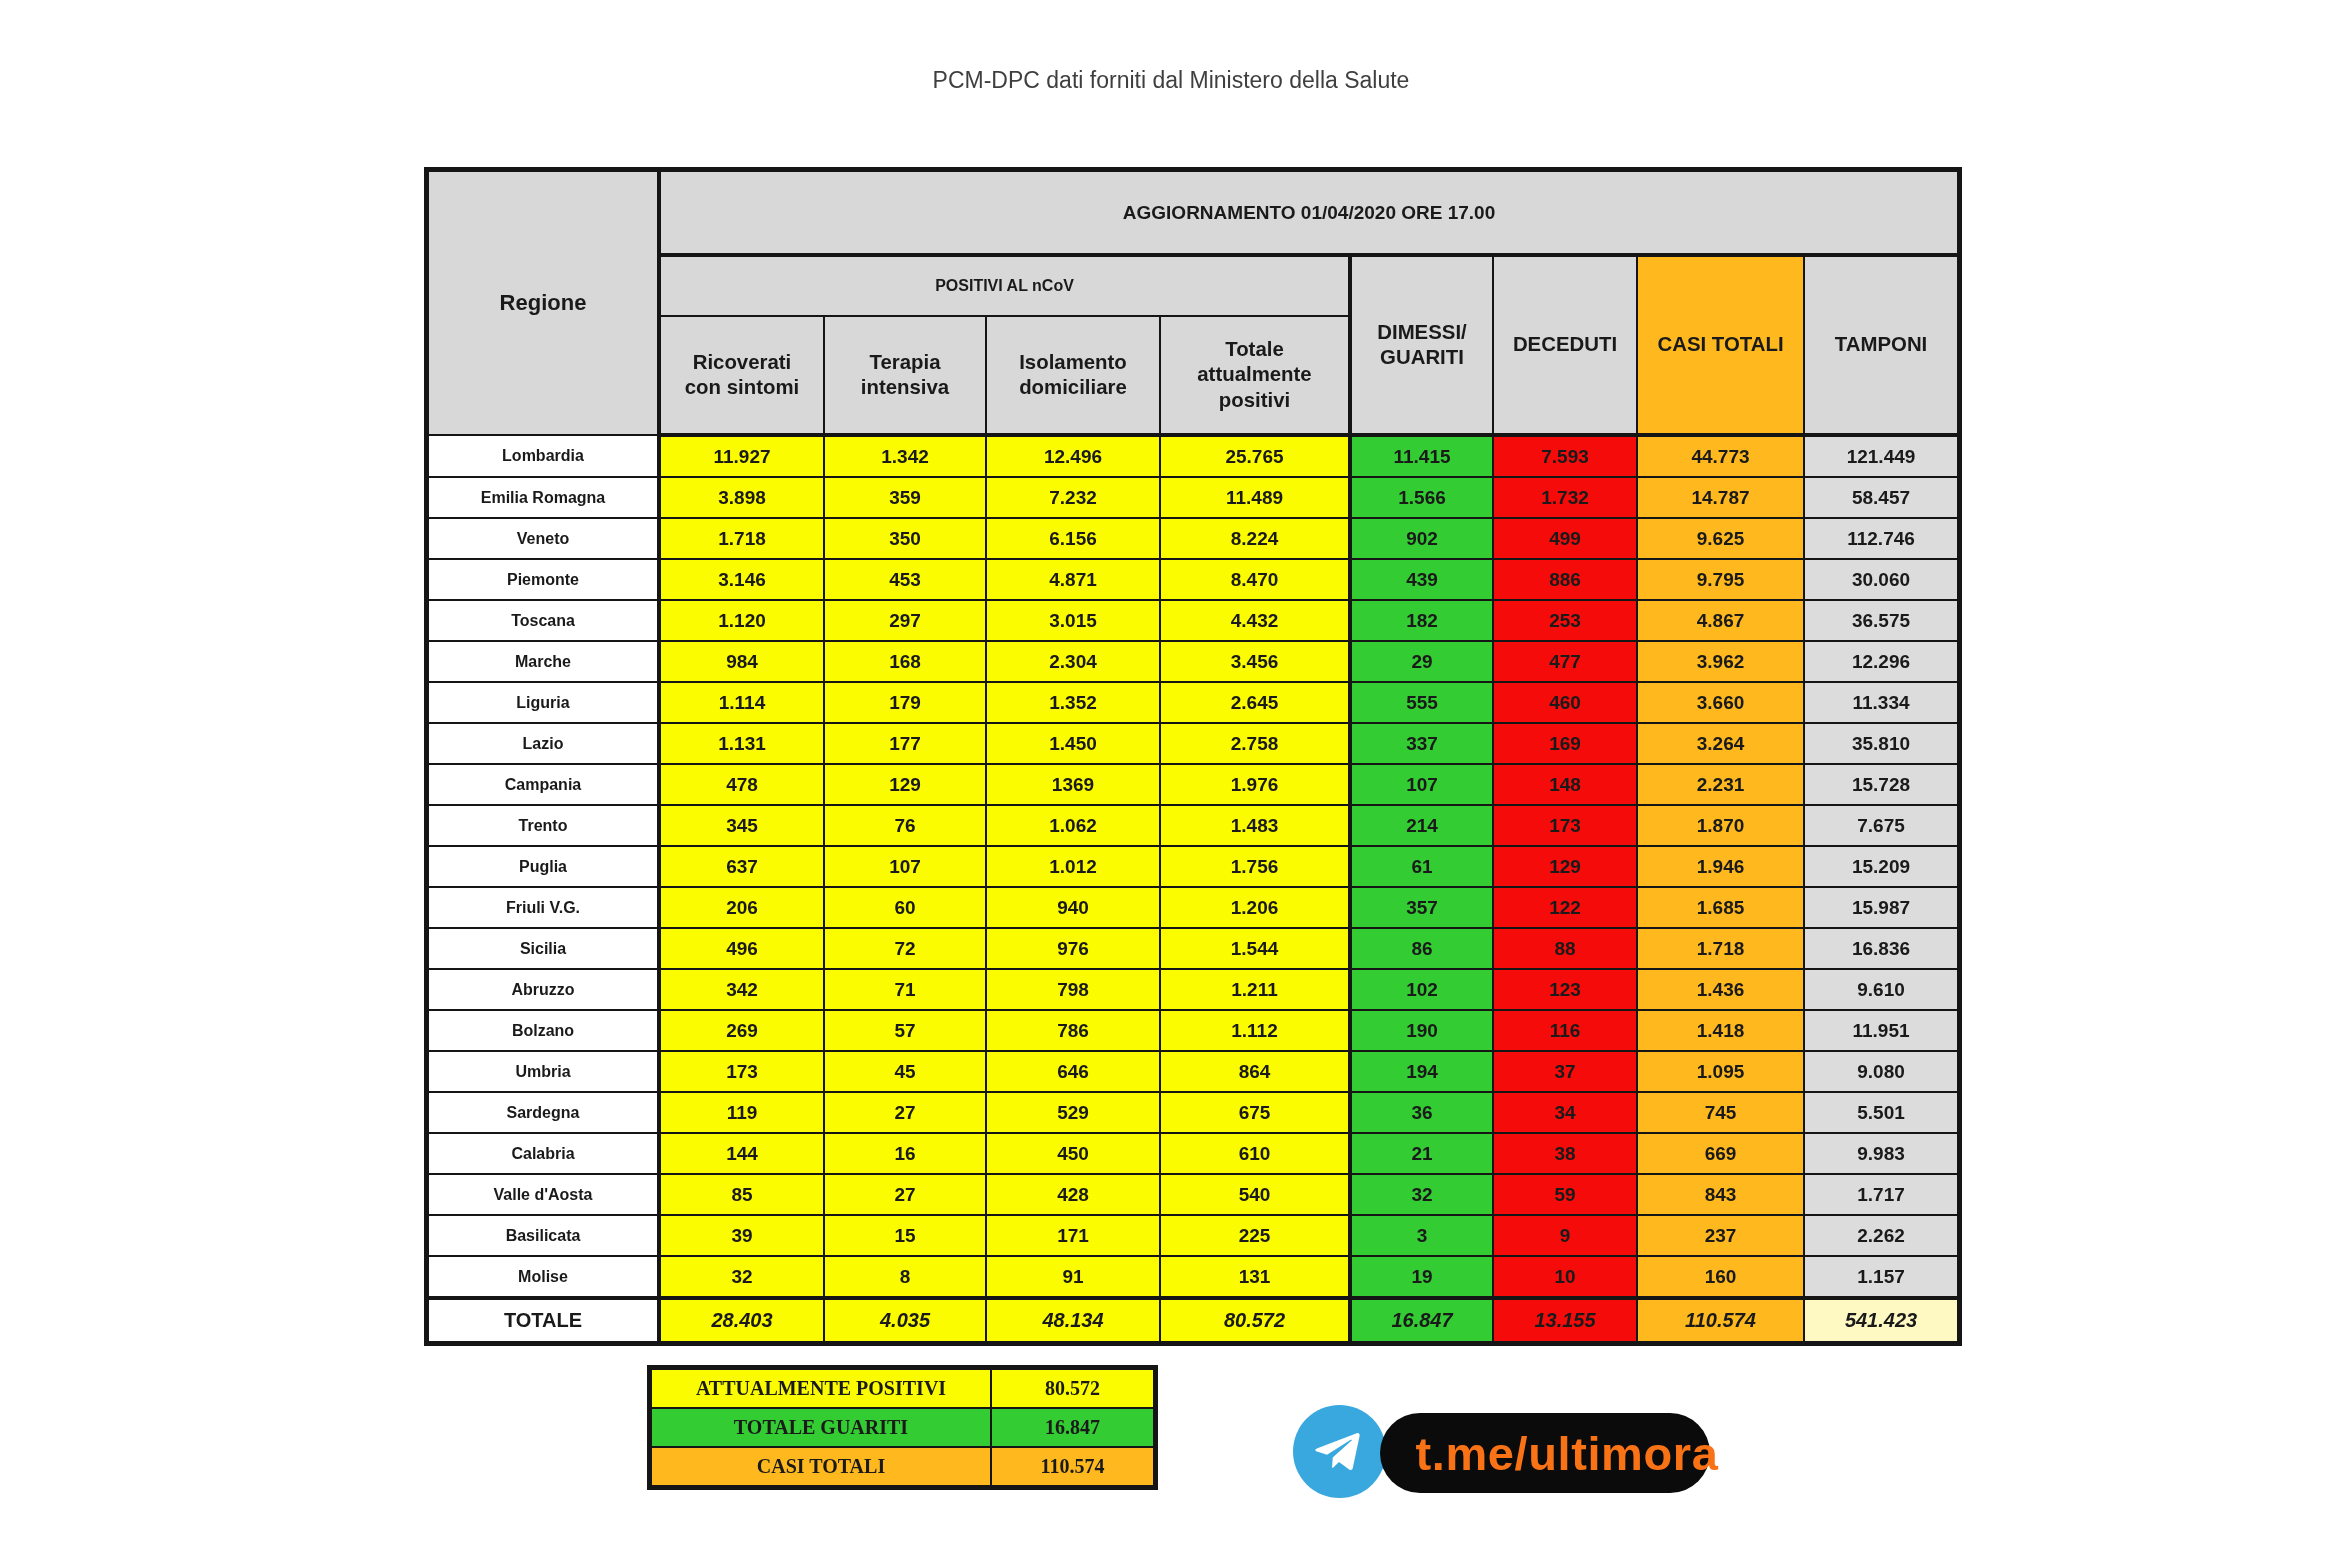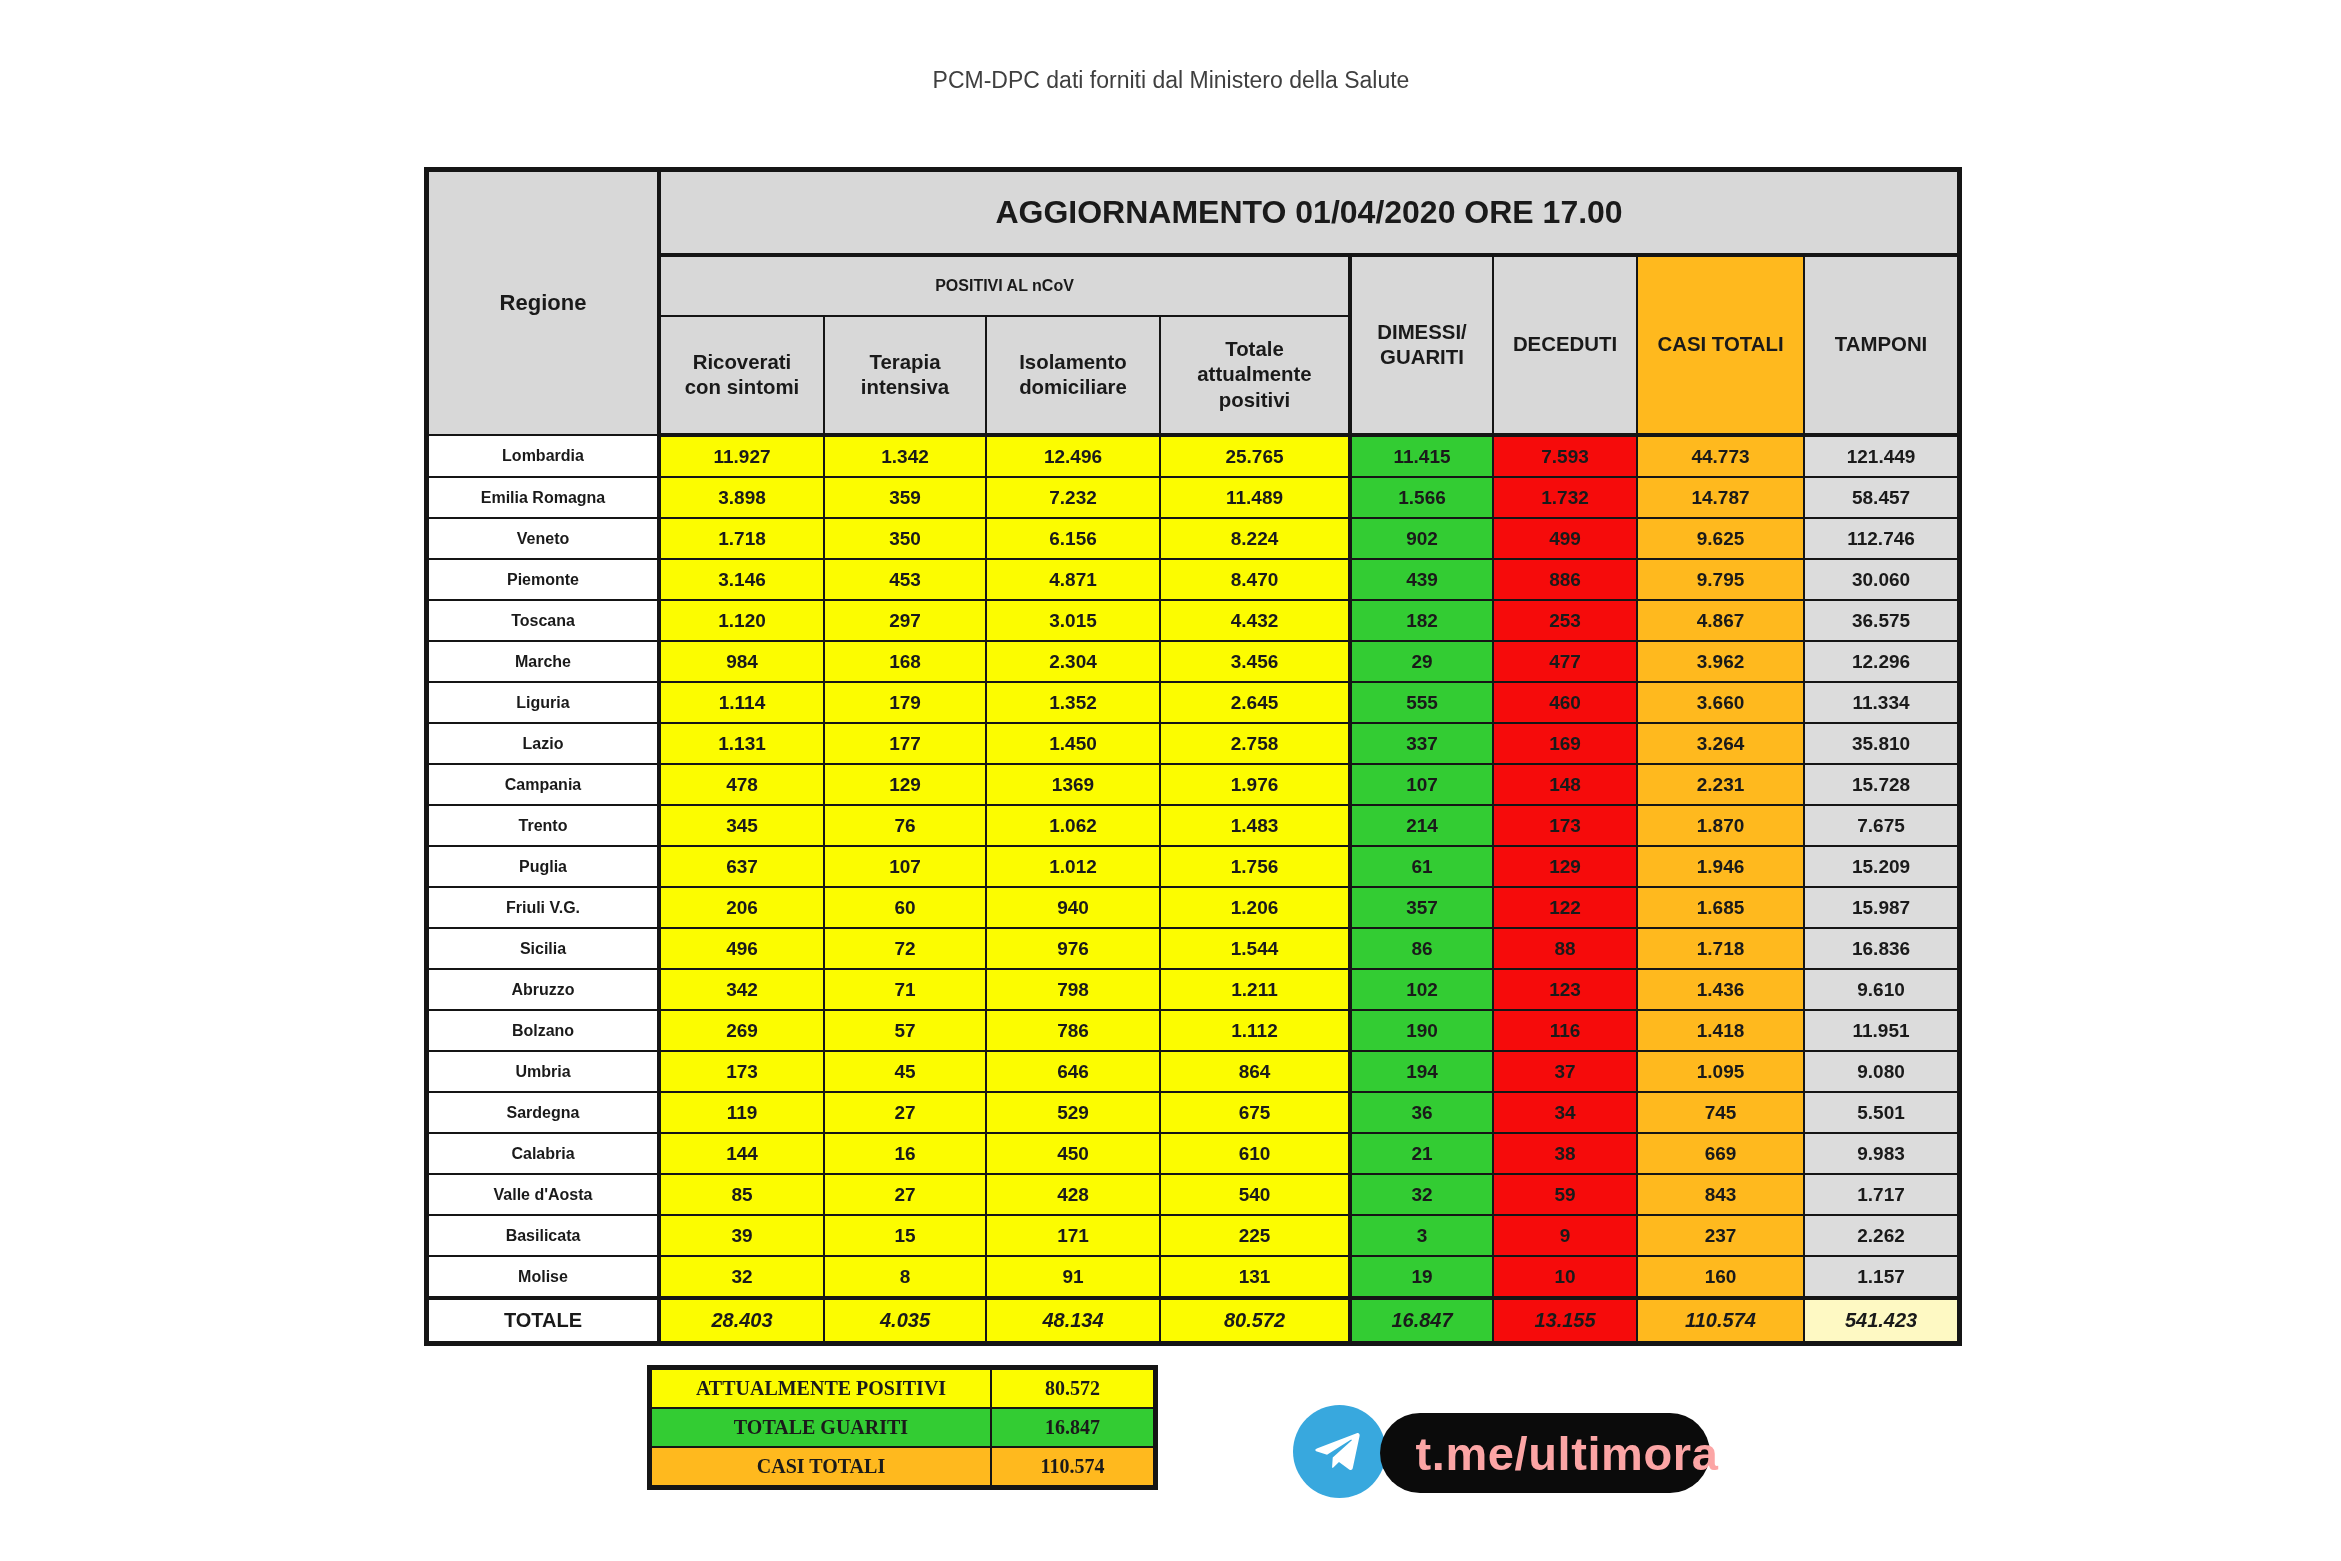--- a/index.html
+++ b/index.html
@@ -8,21 +8,21 @@
 
   .page-title{position:absolute;top:67px;left:0;width:2342px;text-align:center;
               font-size:23px;font-weight:400;color:#3f3f3f;}
 
   
   .tbl-wrap{position:absolute;left:424px;top:167px;border:3.3px solid #151515;background:#fff;}
   table.main{border-collapse:collapse;table-layout:fixed;width:1531px;}
   table.main td{border:2.2px solid #151515;text-align:center;vertical-align:middle;
                 font-weight:700;overflow:hidden;padding:0;}
   .hdr{background:#d8d8d8;}
-  .h1-cell{height:81px;font-size:32px;border-bottom-width:4.4px !important;}
+  .h1-cell{height:81px;font-size:19px;border-bottom-width:4.4px !important;}
   .regione-hd{font-size:22px;border-right-width:4.4px !important;}
   .h2-cell{height:58px;font-size:16px;}
   .h3-cell{height:116px;font-size:20.4px;line-height:1.25;white-space:pre-line;border-bottom-width:4.4px !important;}
   .side-hd{font-size:20.4px;line-height:1.25;white-space:pre-line;border-bottom-width:4.4px !important;}
   .orange-hd{background:#ffb91e;}
 
   td.region-cell{background:#ffffff;font-size:16px;border-right-width:4.4px !important;height:39px;}
   td.value-cell{font-size:19px;height:39px;}
   .c-yellow{background:#fcfc00;}
   .c-green{background:#33cc33;}
@@ -41,21 +41,21 @@
                   font-weight:700;font-size:20px;height:37px;padding:0;font-family:Liberation Serif, serif;}
   .lg-label{width:338px;}
   .lg-value{width:161px;}
 
   
   .tg-circle{position:absolute;left:1293px;top:1405px;width:93px;height:93px;
              border-radius:50%;background:#38a8de;display:flex;align-items:center;justify-content:center;}
   .tg-circle svg{width:59px;height:59px;margin-right:4.4px;}
   .tg-pill{position:absolute;left:1380px;top:1413px;width:330px;height:80px;background:#0b0b0b;
            border-radius:43px;display:flex;align-items:center;justify-content:center;}
-  .tg-pill span{color:#fca5a5;font-size:47px;font-weight:700;letter-spacing:0.6px;margin-left:44px;}
+  .tg-pill span{color:#f97316;font-size:47px;font-weight:700;letter-spacing:0.6px;margin-left:44px;}
 </style>
 </head>
 <body>
 
 <div class="page-title">PCM-DPC dati forniti dal Ministero della Salute</div>
 
 <div class="tbl-wrap">
   <table class="main">
     <colgroup>
       <col style="width:231px">

